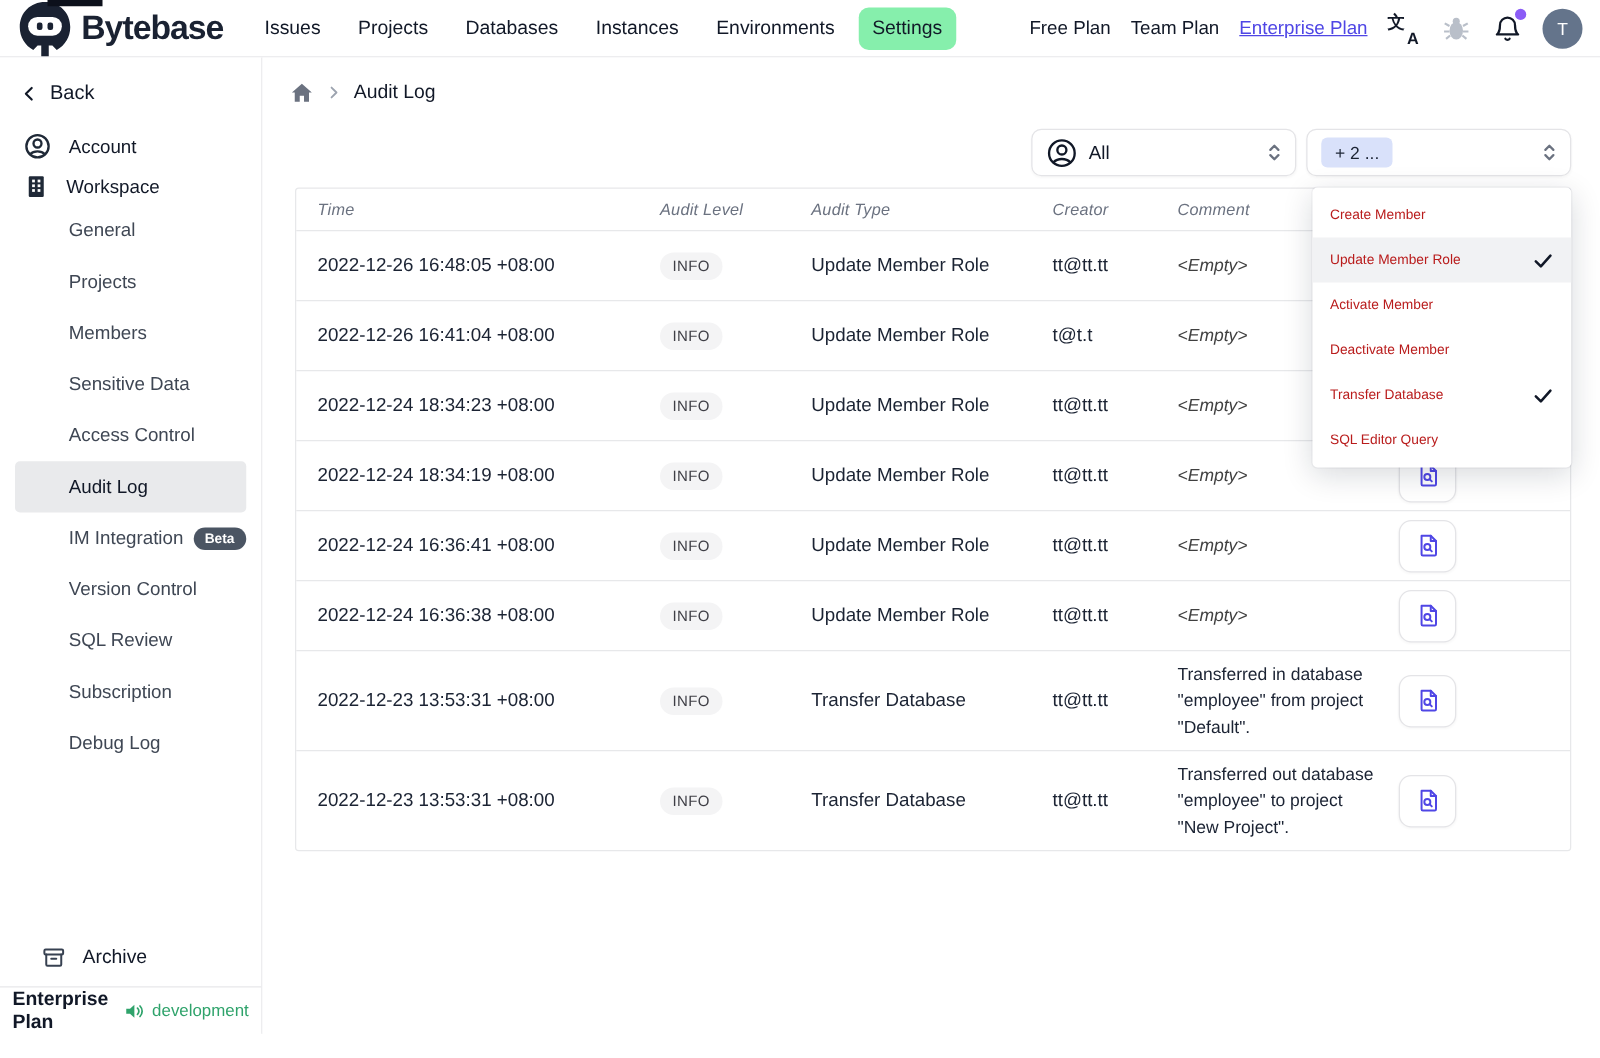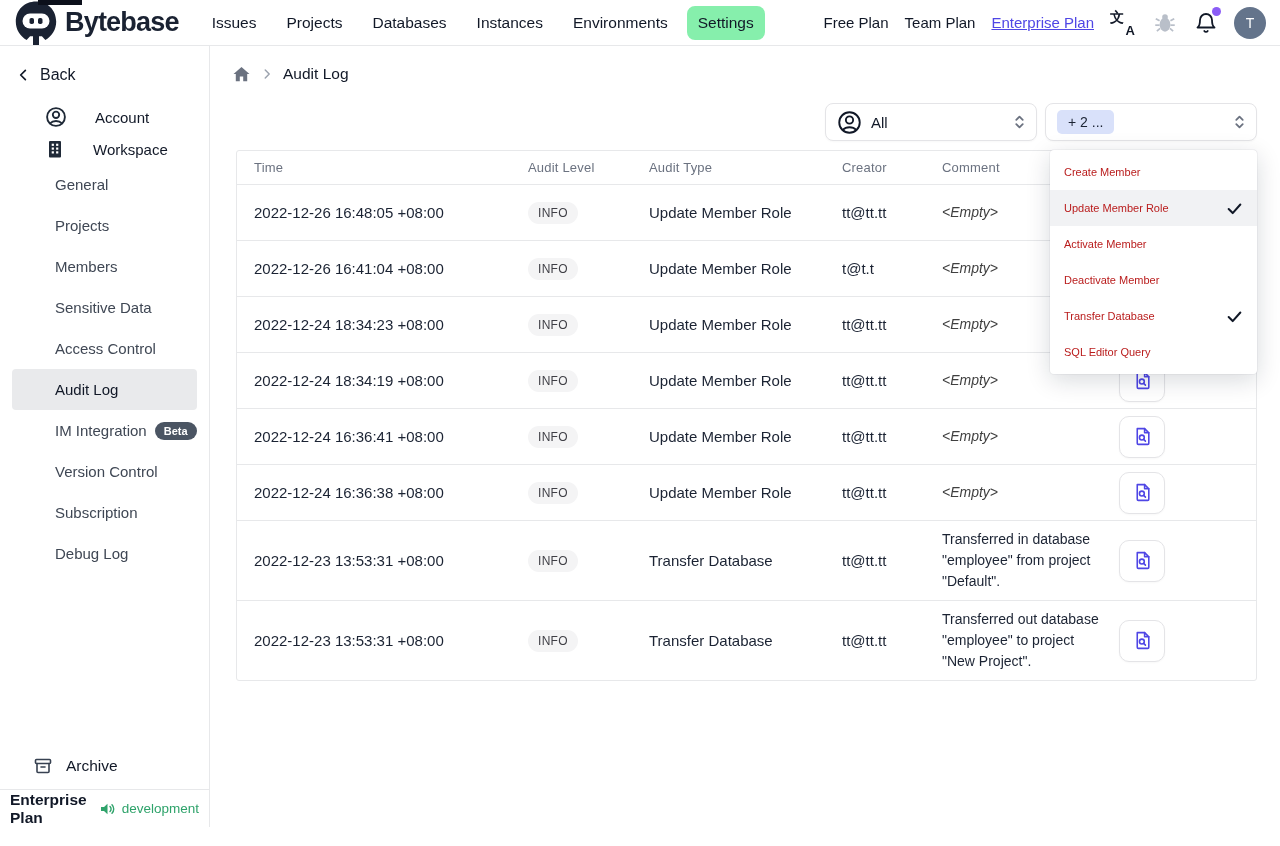--- a/index.html
+++ b/index.html
@@ -27,21 +27,21 @@
   .bell-dot { position:absolute; right:-3px; top:-4px; width:9px; height:9px; border-radius:50%; background:#8b5cf6; }
   .avatar { width:32px; height:32px; border-radius:50%; background:#64748b; color:#fff;
     display:flex; align-items:center; justify-content:center; font-size:14px; }
 
   
   .below { display:flex; height:781px; }
 
   
   .sidebar { width:210px; border-right:1px solid #e7e8ea; display:flex; flex-direction:column; background:#fff; }
   .back-row { margin-top:18px; height:22px; display:flex; align-items:center; gap:9px; padding:0 16px; font-size:16px; color:#111827; cursor:pointer; }
-  .side-section { display:flex; align-items:center; gap:28px; padding:0 33px; height:22px; font-size:15px; color:#111827;margin-left:12px; }
+  .side-section { display:flex; align-items:center; gap:14px; padding:0 19px; height:22px; font-size:15px; color:#111827; }
   .side-section.account { margin-top:20px; }
   .side-section.workspace { margin-top:10px; }
   .side-items { margin-top:4px; display:flex; flex-direction:column; }
   .side-item { height:41px; display:flex; align-items:center; padding-left:55px; font-size:15px; color:#3f4754; cursor:pointer; }
   .side-item.single { margin-top:6px; }
   .side-item.active { margin:0 12px; padding-left:43px; background:#e9eaec; border-radius:4px; color:#111827; }
   .beta-badge { margin-left:8px; background:#4b5563; color:#fff; font-size:11px; font-weight:700; padding:3px 9px; border-radius:9999px; }
   .sidebar-bottom { margin-top:auto; }
   .archive-row { height:42px; display:flex; align-items:center; gap:13px; padding:0 33px; font-size:15.5px; color:#111827; cursor:pointer; }
   .side-divider { border-top:1px solid #e7e8ea; margin-top:2px; }
@@ -62,21 +62,21 @@
   .select-spacer { flex:1; }
 
   .type-menu { position:absolute; top:47px; right:0; width:207px; background:#fff; border-radius:4px;
     box-shadow:0 6px 24px rgba(15,23,42,.16), 0 0 0 1px rgba(15,23,42,.04); padding:4px 0; z-index:30; }
   .menu-item { height:36px; display:flex; align-items:center; justify-content:space-between; padding:0 14px; font-size:11px; color:#b91c1c; cursor:pointer; }
   .menu-item.highlighted { background:#f1f2f4; }
 
   
   .audit-table { margin-top:9px; border:1px solid #e7e8ea; border-radius:3px; background:#fff; }
   .t-head, .t-row { display:grid; grid-template-columns:284px 121px 193px 100px 170px 1fr; align-items:center; }
-  .t-head { height:34px; border-bottom:1px solid #e7e8ea; }
+  .t-head { height:34px; border-bottom:1px solid #e7e8ea;font-style:italic; }
   .th { font-size:13px; color:#6b7280; padding-left:7px; letter-spacing:.2px; }
   .th.first { padding-left:17px; }
   .t-row { min-height:56px; border-bottom:1px solid #e7e8ea; }
   .t-row:last-child { border-bottom:none; }
   .cell { padding-left:7px; font-size:15px; color:#1b2333; }
   .cell.time { padding-left:17px; }
   .level-pill { display:inline-block; background:#f4f4f5; color:#3f3f46; font-size:12px; letter-spacing:.3px; padding:4px 10px; border-radius:9999px; }
   .cell.creator { font-size:15px; }
   .cell.comment { font-size:14px; line-height:1.5; padding-top:8px; padding-bottom:8px; }
   .cell.comment.empty { font-style:italic; color:#404040; }
@@ -190,20 +190,21 @@
         <div class="side-item">Projects</div>
         <div class="side-item">Members</div>
         <div class="side-item">Sensitive Data</div>
         <div class="side-item">Access Control</div>
         <div class="side-item active">Audit Log</div>
         <div class="side-item">
           <span>IM Integration</span>
           <span class="beta-badge">Beta</span>
         </div>
         <div class="side-item">Version Control</div>
+        <div class="side-item">SQL Review</div>
         <div class="side-item">Subscription</div>
         <div class="side-item">Debug Log</div>
       </div>
 
       <div class="sidebar-bottom">
         <div class="archive-row">
           <span>
             <svg width="20" height="20" viewBox="0 0 20 20" fill="none" stroke="#374151" stroke-width="1.6" stroke-linecap="round" stroke-linejoin="round">
               <rect x="2.5" y="3.5" width="15" height="4" rx="1"></rect>
               <path d="M4 7.5 V15.5 a1 1 0 0 0 1 1 H15 a1 1 0 0 0 1-1 V7.5"></path>

